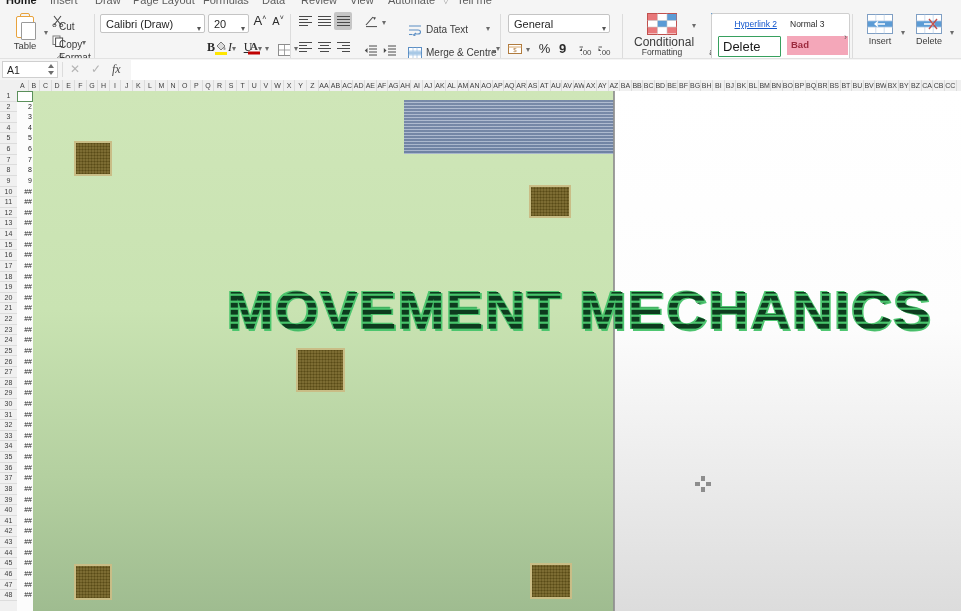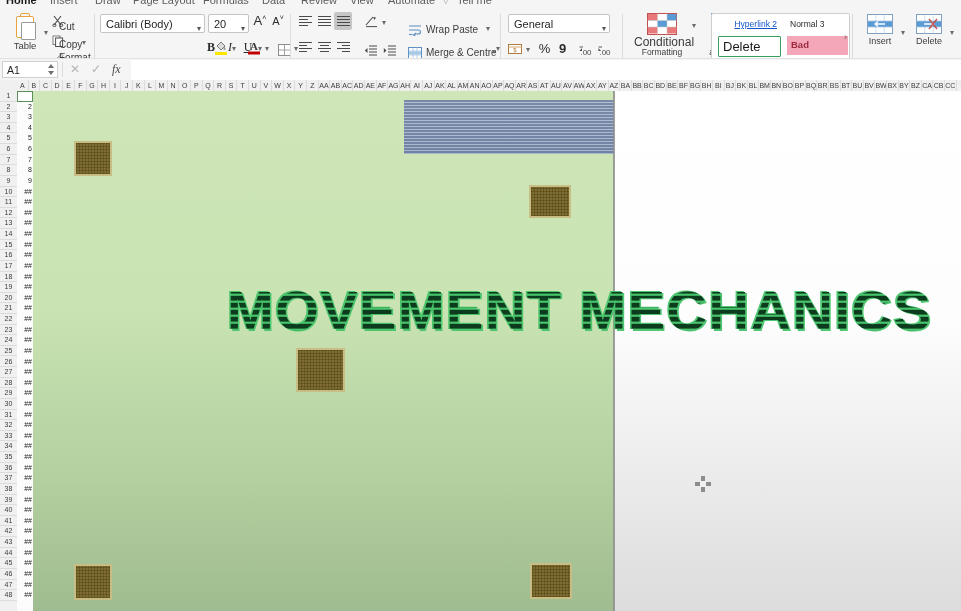--- a/index.html
+++ b/index.html
@@ -167,21 +167,21 @@
               <path d="M5 5 L9.5 1 L11 2.5 L8 8 Z" fill="#d6d6d6" stroke="#7d7d7d" stroke-width=".7"></path>
             </svg>
         </div>
         <div class="cmd" style="left:59px;top:44px;">Format</div>
       </div>
 
       <div class="sep" style="left:94px;"></div>
 
       <div class="grp" style="left:98px;width:190px;">
         <div class="inp" style="left:2px;top:6px;width:105px;">
-          <span>Calibri (Body)</span>
+          <span>Calibri (Draw)</span>
           <span class="cv">▾</span>
         </div>
         <div class="inp" style="left:110px;top:6px;width:41px;">
           <span>20</span>
           <span class="cv">▾</span>
         </div>
         <div class="fbtn" style="left:154px;top:5px;width:16px;font-size:13px;">
           <span>A</span><sup style="font-size:7px;">˄</sup>
         </div>
         <div class="fbtn" style="left:172px;top:6px;width:16px;font-size:11px;">
@@ -287,21 +287,21 @@
       </div>
 
       <div class="grp" style="left:404px;width:98px;">
         <div class="cmdico" style="left:4px;top:14px;width:14px;height:11px;">
           <svg width="14" height="11" viewBox="0 0 14 11">
               <path d="M1 1 H13 M1 5 H10 q2.5 0 2.5 2 t-2.5 2 H7" stroke="#5b8ec4" stroke-width="1.1" fill="none"></path>
               <path d="M8 8 L5.5 10 L8 11.6" stroke="#5b8ec4" stroke-width="1.1" fill="none"></path>
               <path d="M1 9.5 H4.5" stroke="#5b8ec4" stroke-width="1.1"></path>
             </svg>
         </div>
-        <div class="cmd" style="left:22px;top:16px;">Wrap Paste</div>
+        <div class="cmd" style="left:22px;top:16px;">Data Text</div>
         <div class="mini-chev" style="left:82px;top:16px;">▾</div>
 
         <div class="cmdico" style="left:4px;top:37px;width:14px;height:12px;">
           <svg width="14" height="12" viewBox="0 0 14 12">
               <rect x=".5" y=".5" width="13" height="11" fill="#fff" stroke="#5b8ec4"></rect>
               <path d="M.5 4 H13.5 M.5 8 H13.5 M5 .5 V11.5 M9 .5 V11.5" stroke="#9bc0e2" stroke-width=".7"></path>
               <rect x="1" y="4.4" width="12" height="3.2" fill="#a8c9e6"></rect>
             </svg>
         </div>
         <div class="cmd" style="left:22px;top:39px;">Merge &amp; Centre</div>

